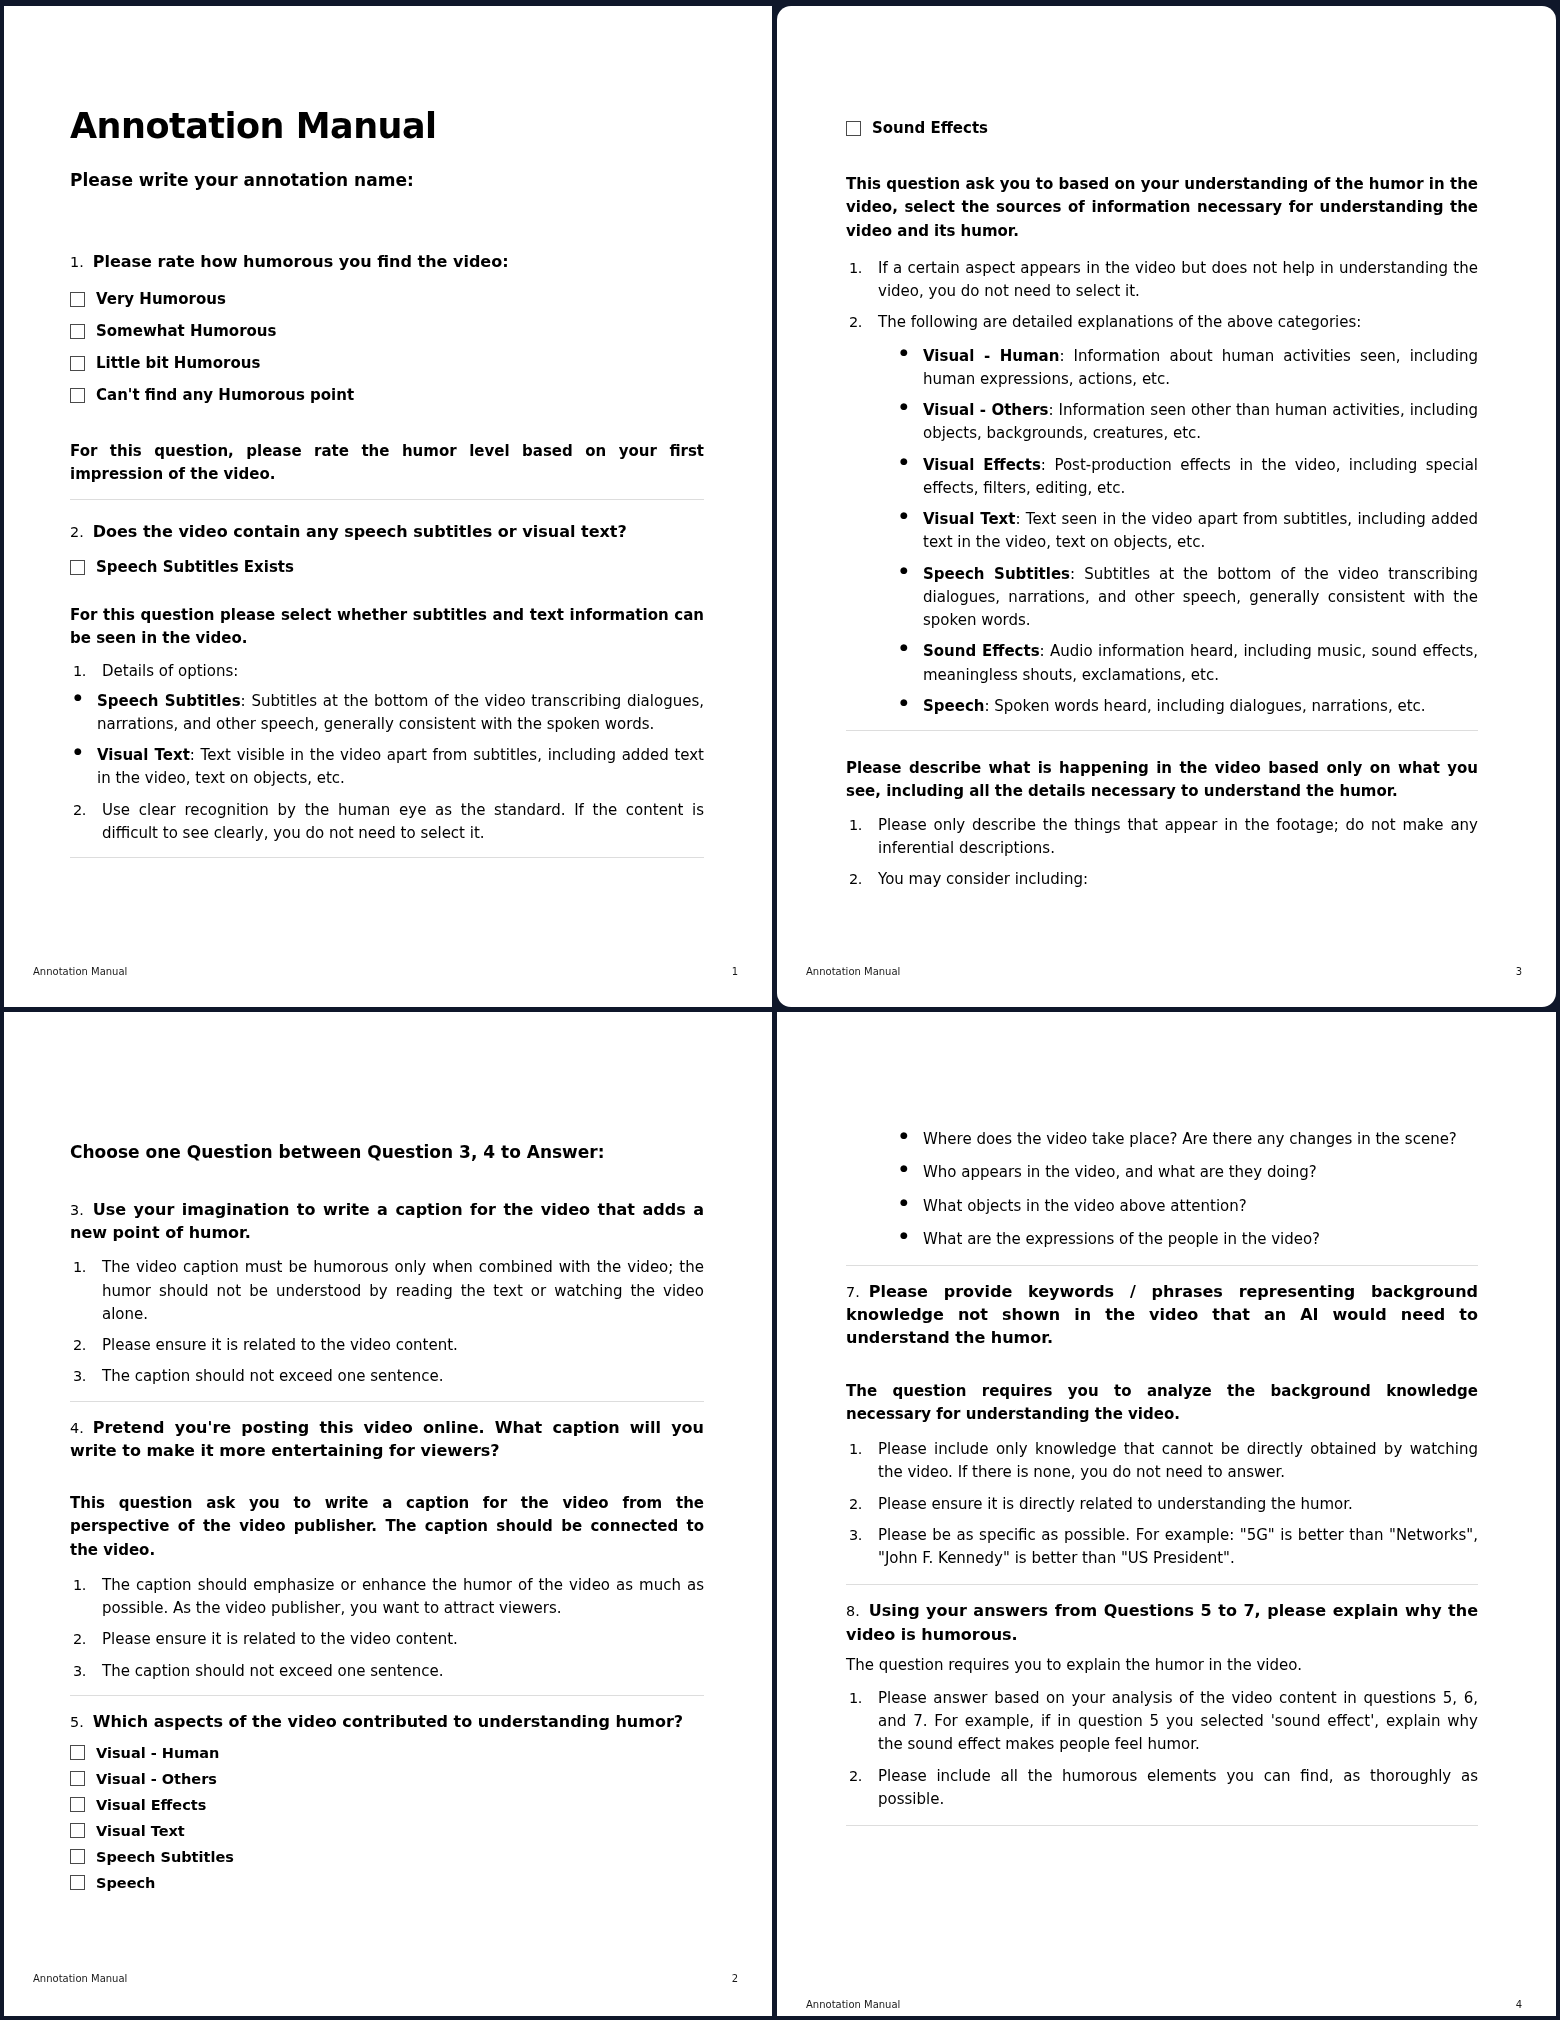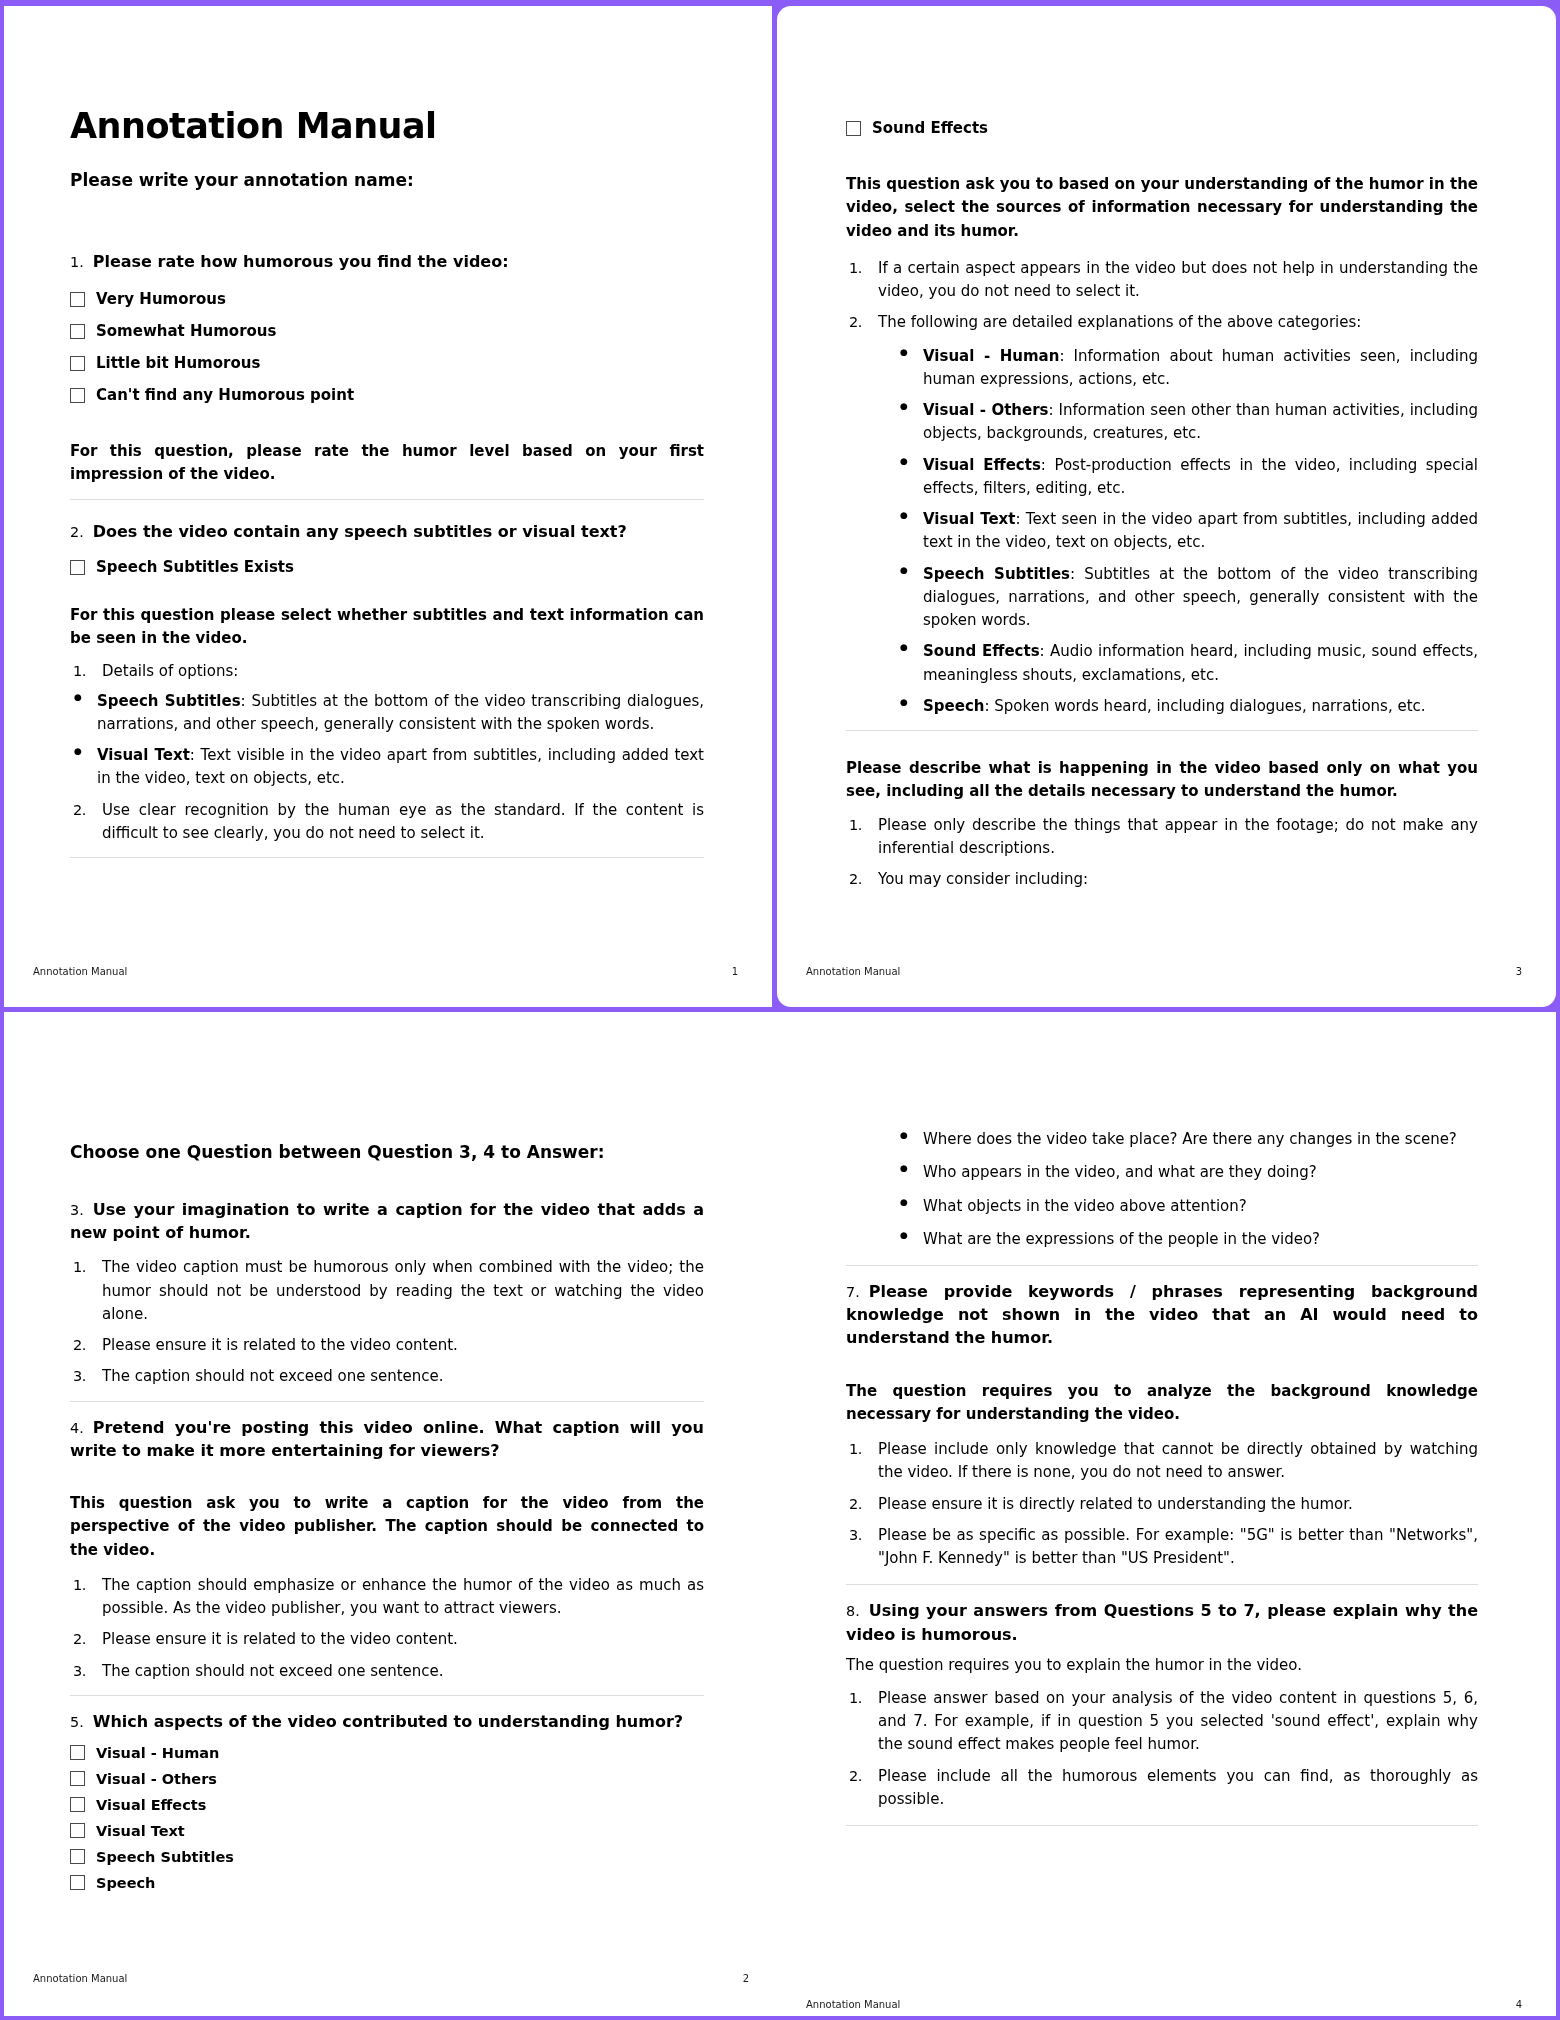--- a/index.html
+++ b/index.html
@@ -1,21 +1,21 @@
 <!DOCTYPE html>
 <html><head>
 <meta charset="utf-8">
 <style>
   html,body { margin:0; padding:0; background:#000; }
-  #canvas { position:relative; width:1560px; height:2020px; background:#8b5cf6;
+  #canvas { position:relative; width:1560px; height:2020px; background:#0f172a;
             font-family:"DejaVu Sans","Liberation Sans",sans-serif; color:#000; }
   .page { position:absolute; background:#fff; overflow:hidden; }
   #p1 { left:4px;   top:6px;    width:768px; height:1001px; }
   #p3 { left:777px; top:6px;    width:779px; height:1001px;border-radius:14px; }
-  #p2 { left:4px;   top:1012px; width:768px; height:1004px;padding-left:11px; }
+  #p2 { left:4px;   top:1012px; width:768px; height:1004px; }
   #p4 { left:777px; top:1012px; width:779px; height:1004px; }
   .c  { position:absolute; top:0; }
   .c1 { left:66px; width:634px; }
   .c3 { left:69px; width:632px; }
 
   .title { font-size:35px; font-weight:bold; margin:100px 0 0 0; letter-spacing:-0.5px; }
   .sub   { font-size:17px; font-weight:bold; margin-top:24px; }
   .chooser { font-size:17px; font-weight:bold; }
 
   .qh { font-size:16px; font-weight:bold; line-height:1.45; text-align:justify; }

